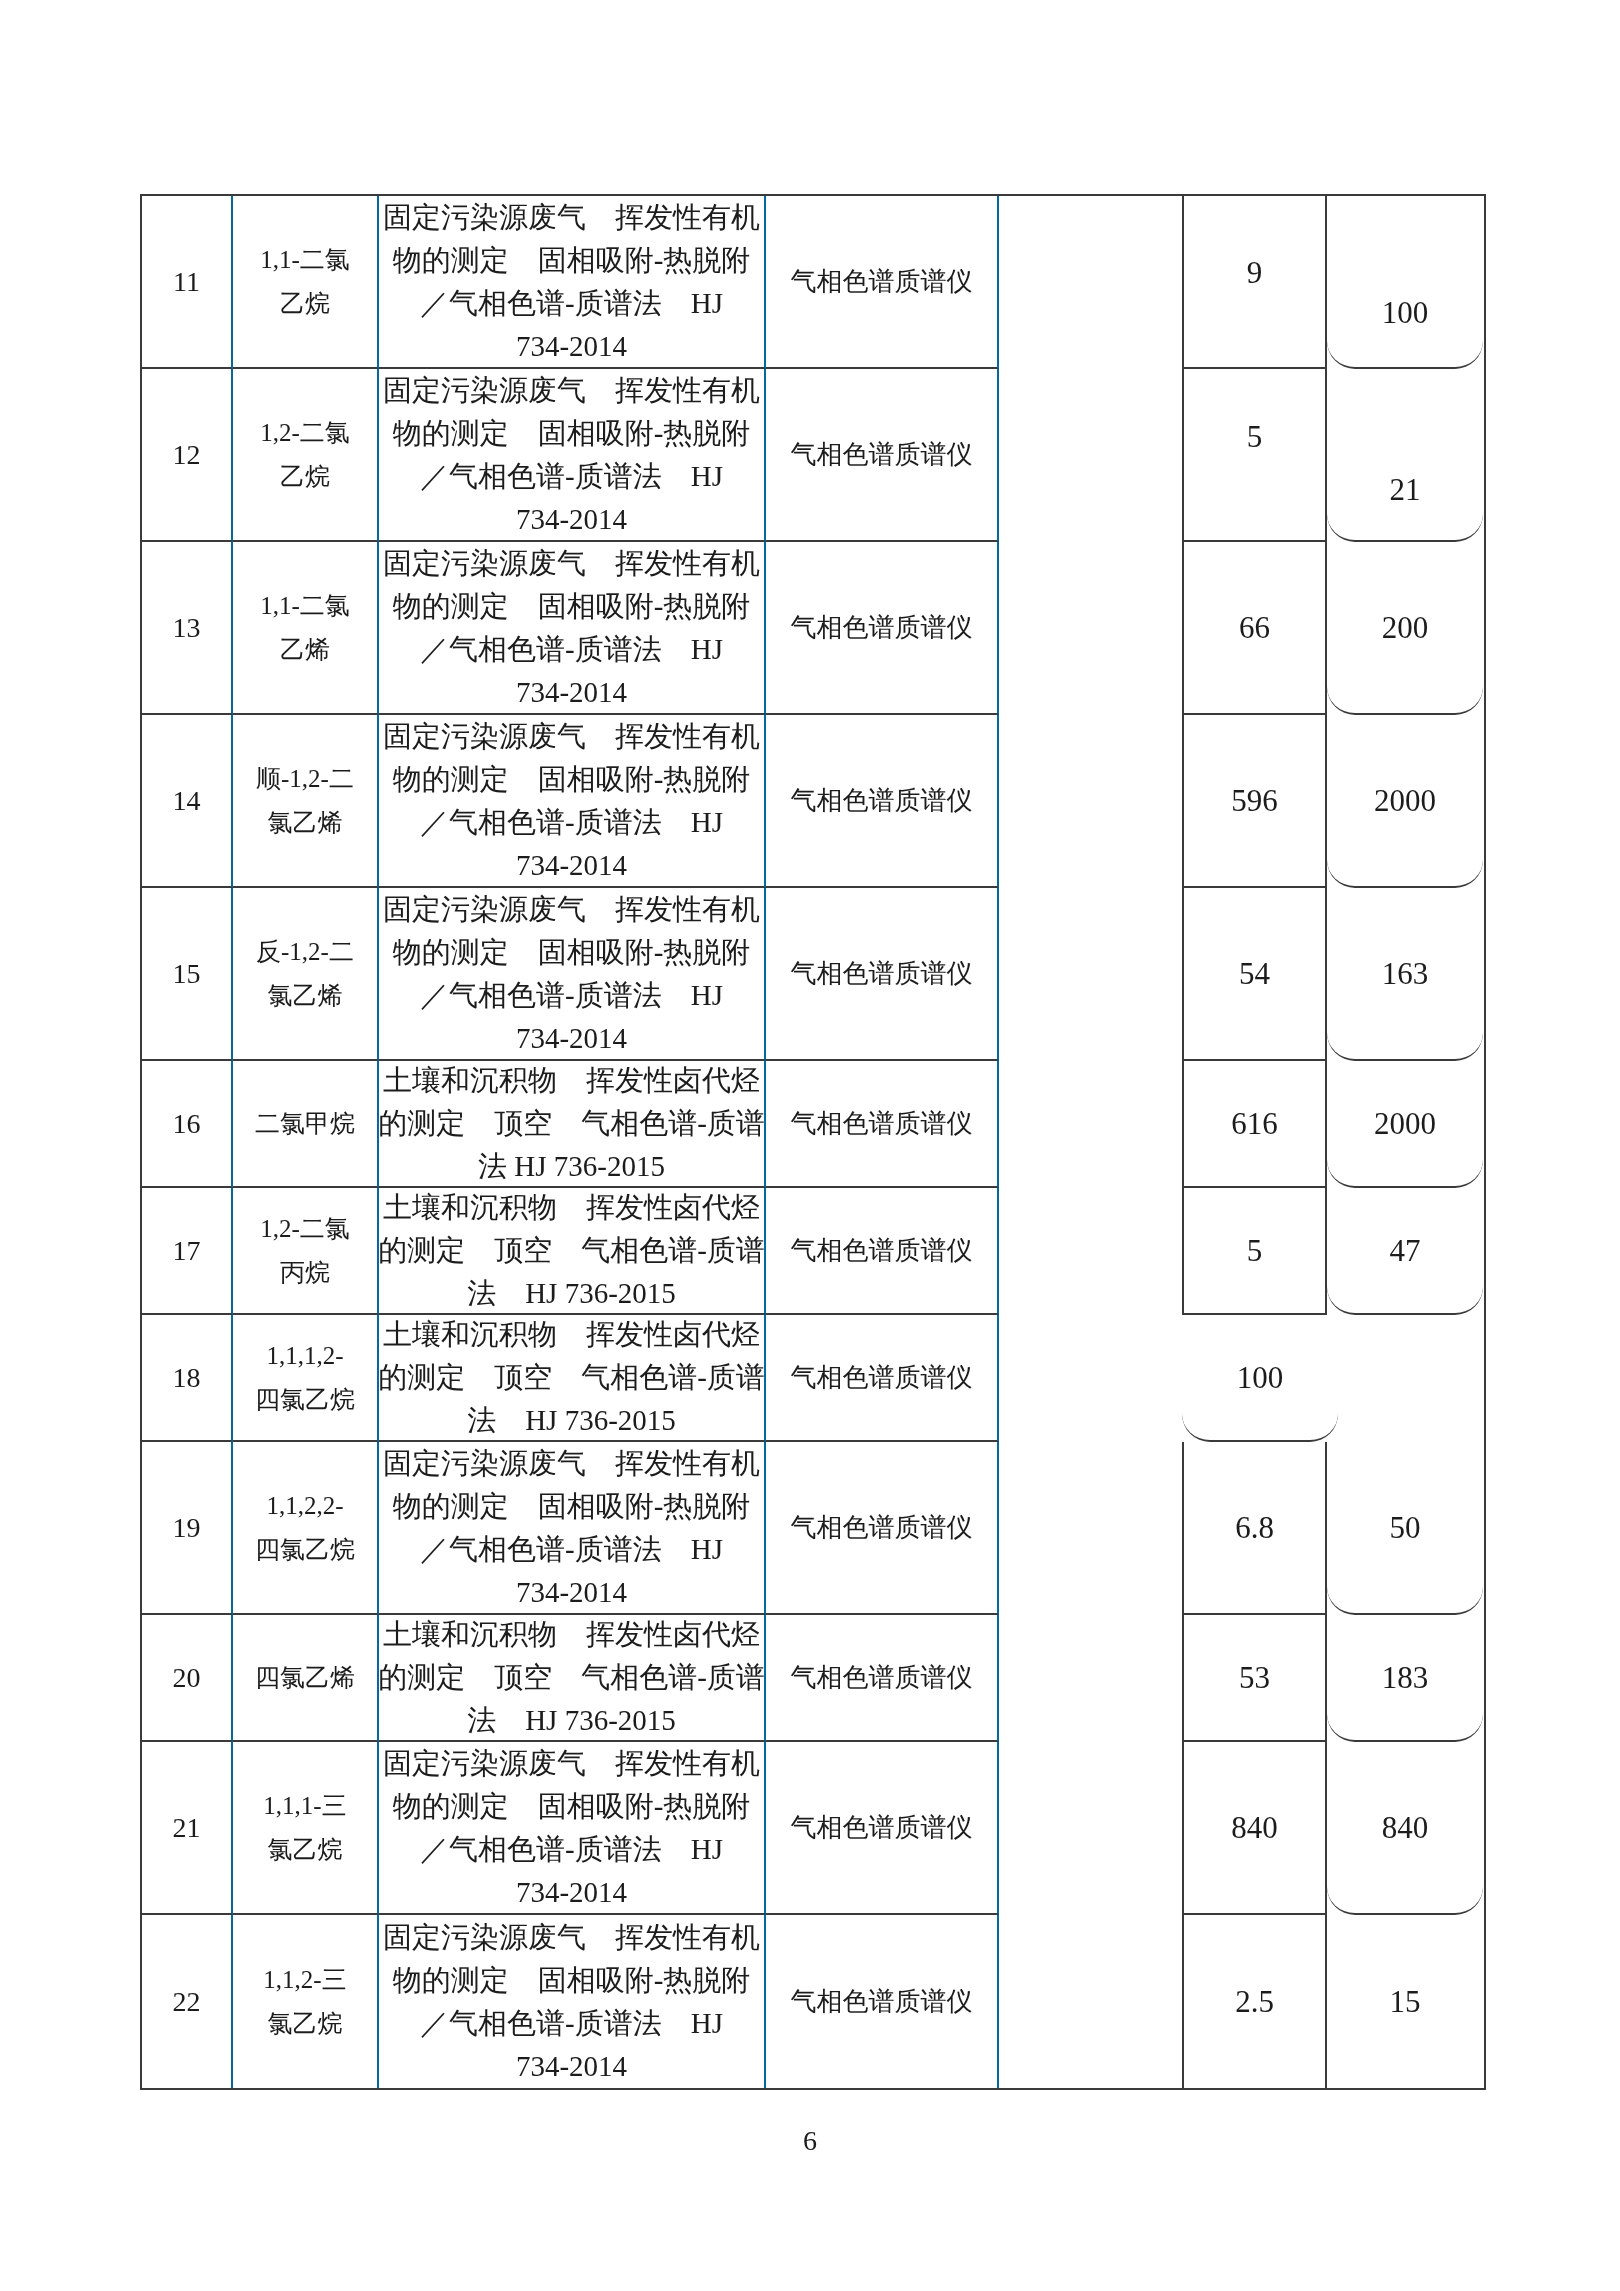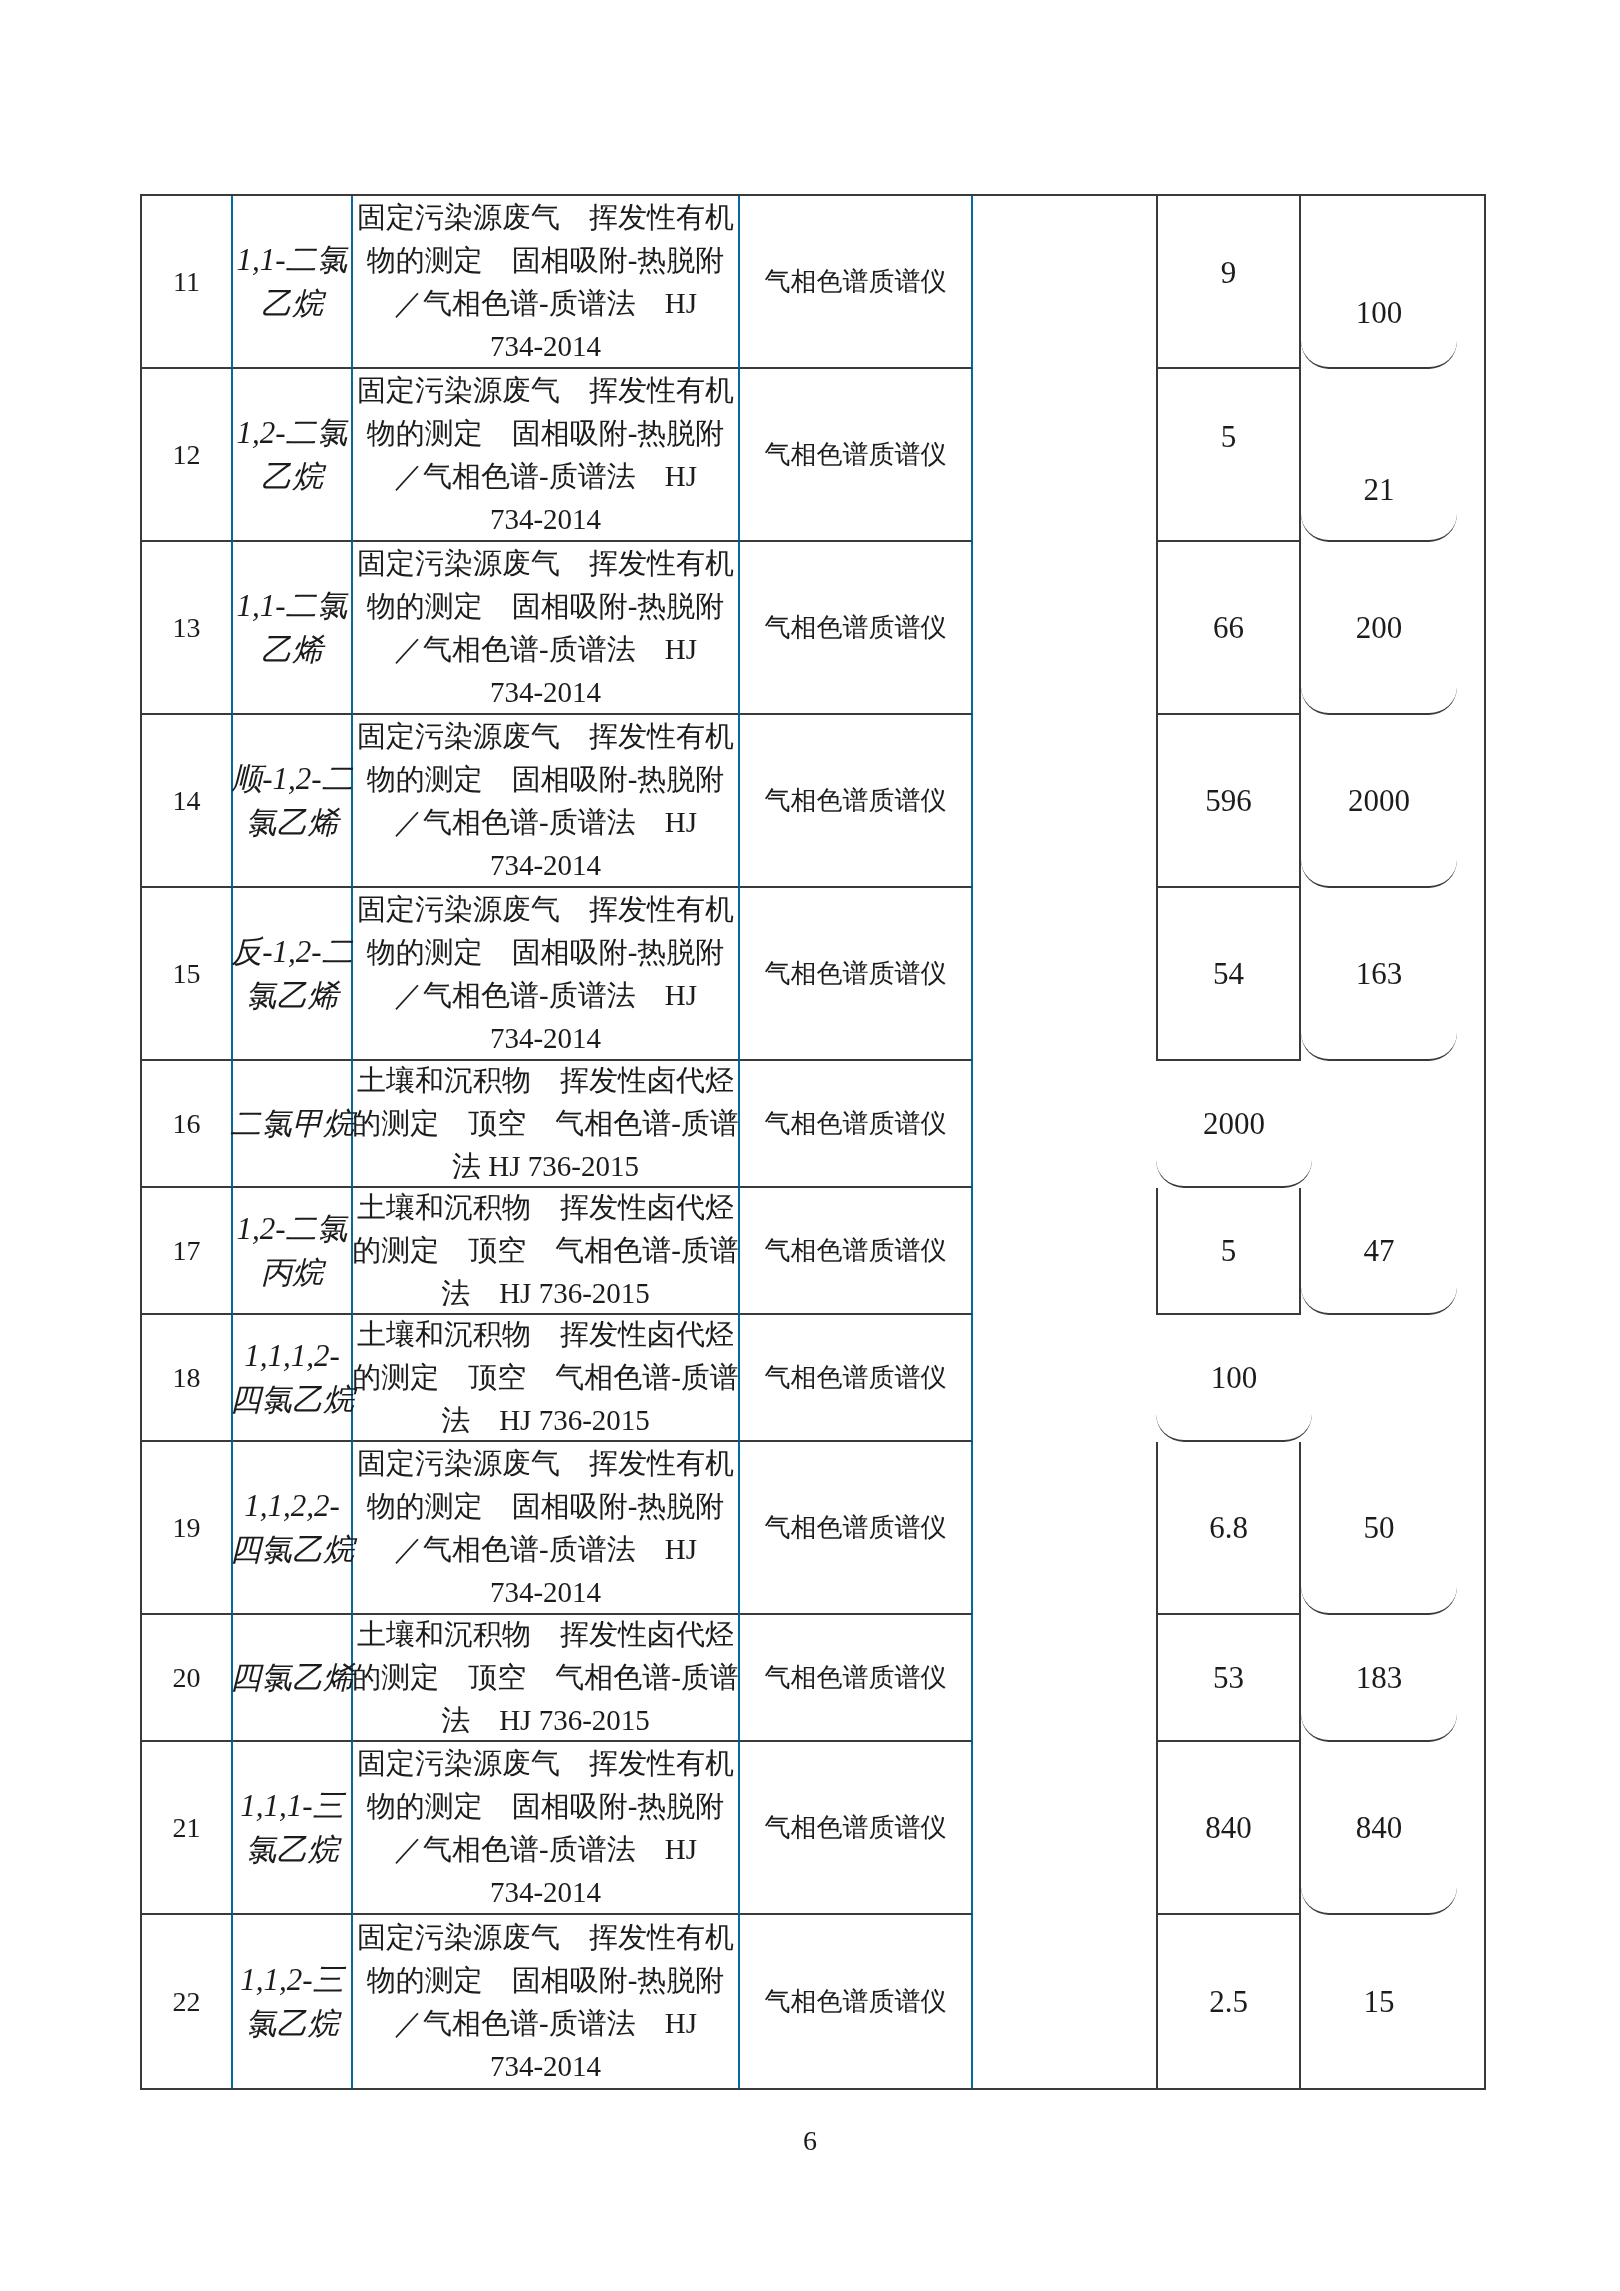--- a/index.html
+++ b/index.html
@@ -16,21 +16,21 @@
   .trow{display:flex;}
   .trow > div{
     box-sizing:border-box;flex:0 0 auto;
     display:flex;flex-direction:column;align-items:center;justify-content:center;
     text-align:center;overflow:visible;
   }
   .trow.h4{height:173px;}
   .trow.h3{height:127px;}
   .c{border-right:2px solid #0369a1;border-bottom:2px solid #3a3a3a;}
   .c-num{width:91px;font-size:28px;}
-  .c-name{width:120px;font-size:31px;line-height:44px;font-style:italic;}
+  .c-name{width:146px;font-size:25px;line-height:44px;}
   .c-method{width:387px;font-size:29px;line-height:43px;}
   .c-instr{width:233px;font-size:26px;}
   .c-spacer{width:183px;border:none;}
   .c-val1{width:145px;font-size:31px;border-left:2px solid #3a3a3a;border-right:2px solid #3a3a3a;border-bottom:2px solid #3a3a3a;}
   .c-val2{width:156px;font-size:31px;border-bottom:2px solid #3a3a3a;border-radius:28px;}
   .trow:last-child > div{border-bottom:none;}
   .name-line,.method-line{white-space:nowrap;}
   
   .trow:nth-child(1) .c-val1{padding-bottom:17.6px;}
   .trow:nth-child(1) .c-val2{padding-top:63px;}
@@ -136,20 +136,21 @@
         <div class="c c-name">
           <div class="name-line">二氯甲烷</div>
         </div>
         <div class="c c-method">
           <div class="method-line">土壤和沉积物　挥发性卤代烃</div>
           <div class="method-line">的测定　顶空　气相色谱-质谱</div>
           <div class="method-line">法 HJ 736-2015</div>
         </div>
         <div class="c c-instr">气相色谱质谱仪</div>
         <div class="c-spacer"></div>
+        <div class="c-val1">616</div>
         <div class="c-val2">2000</div>
       </div>
       <div class="trow h3">
         <div class="c c-num">17</div>
         <div class="c c-name">
           <div class="name-line">1,2-二氯</div>
           <div class="name-line">丙烷</div>
         </div>
         <div class="c c-method">
           <div class="method-line">土壤和沉积物　挥发性卤代烃</div>

